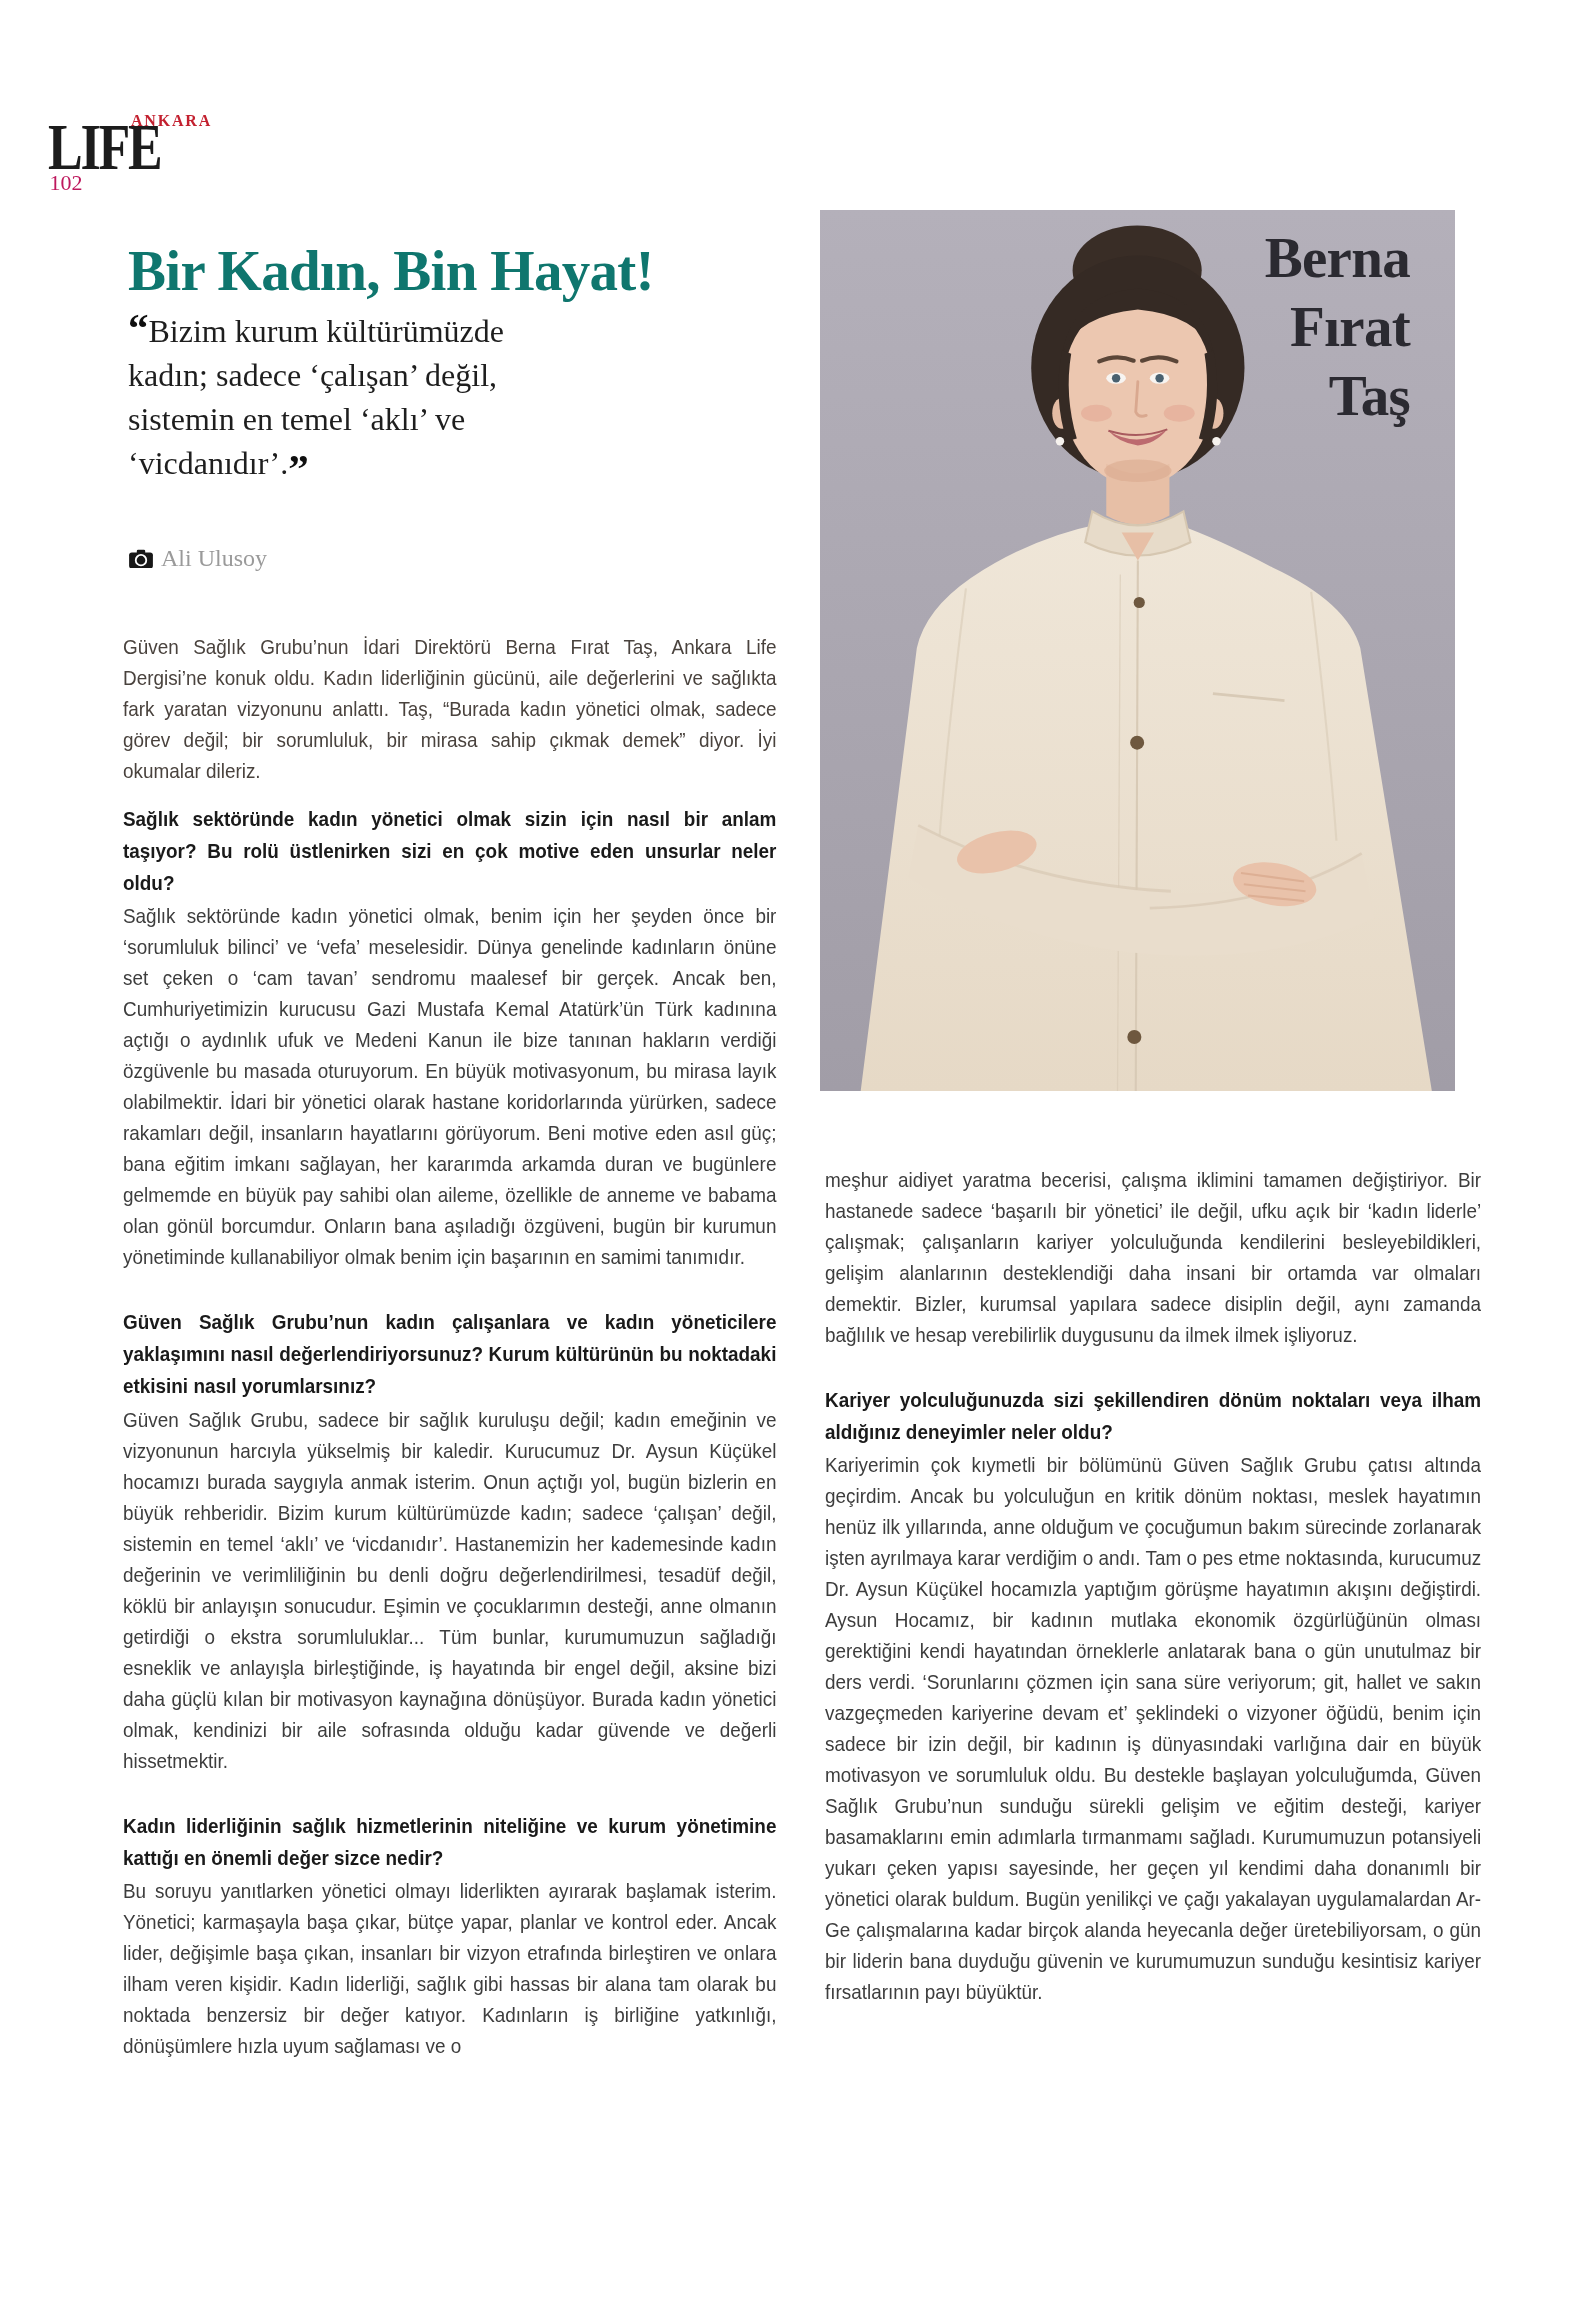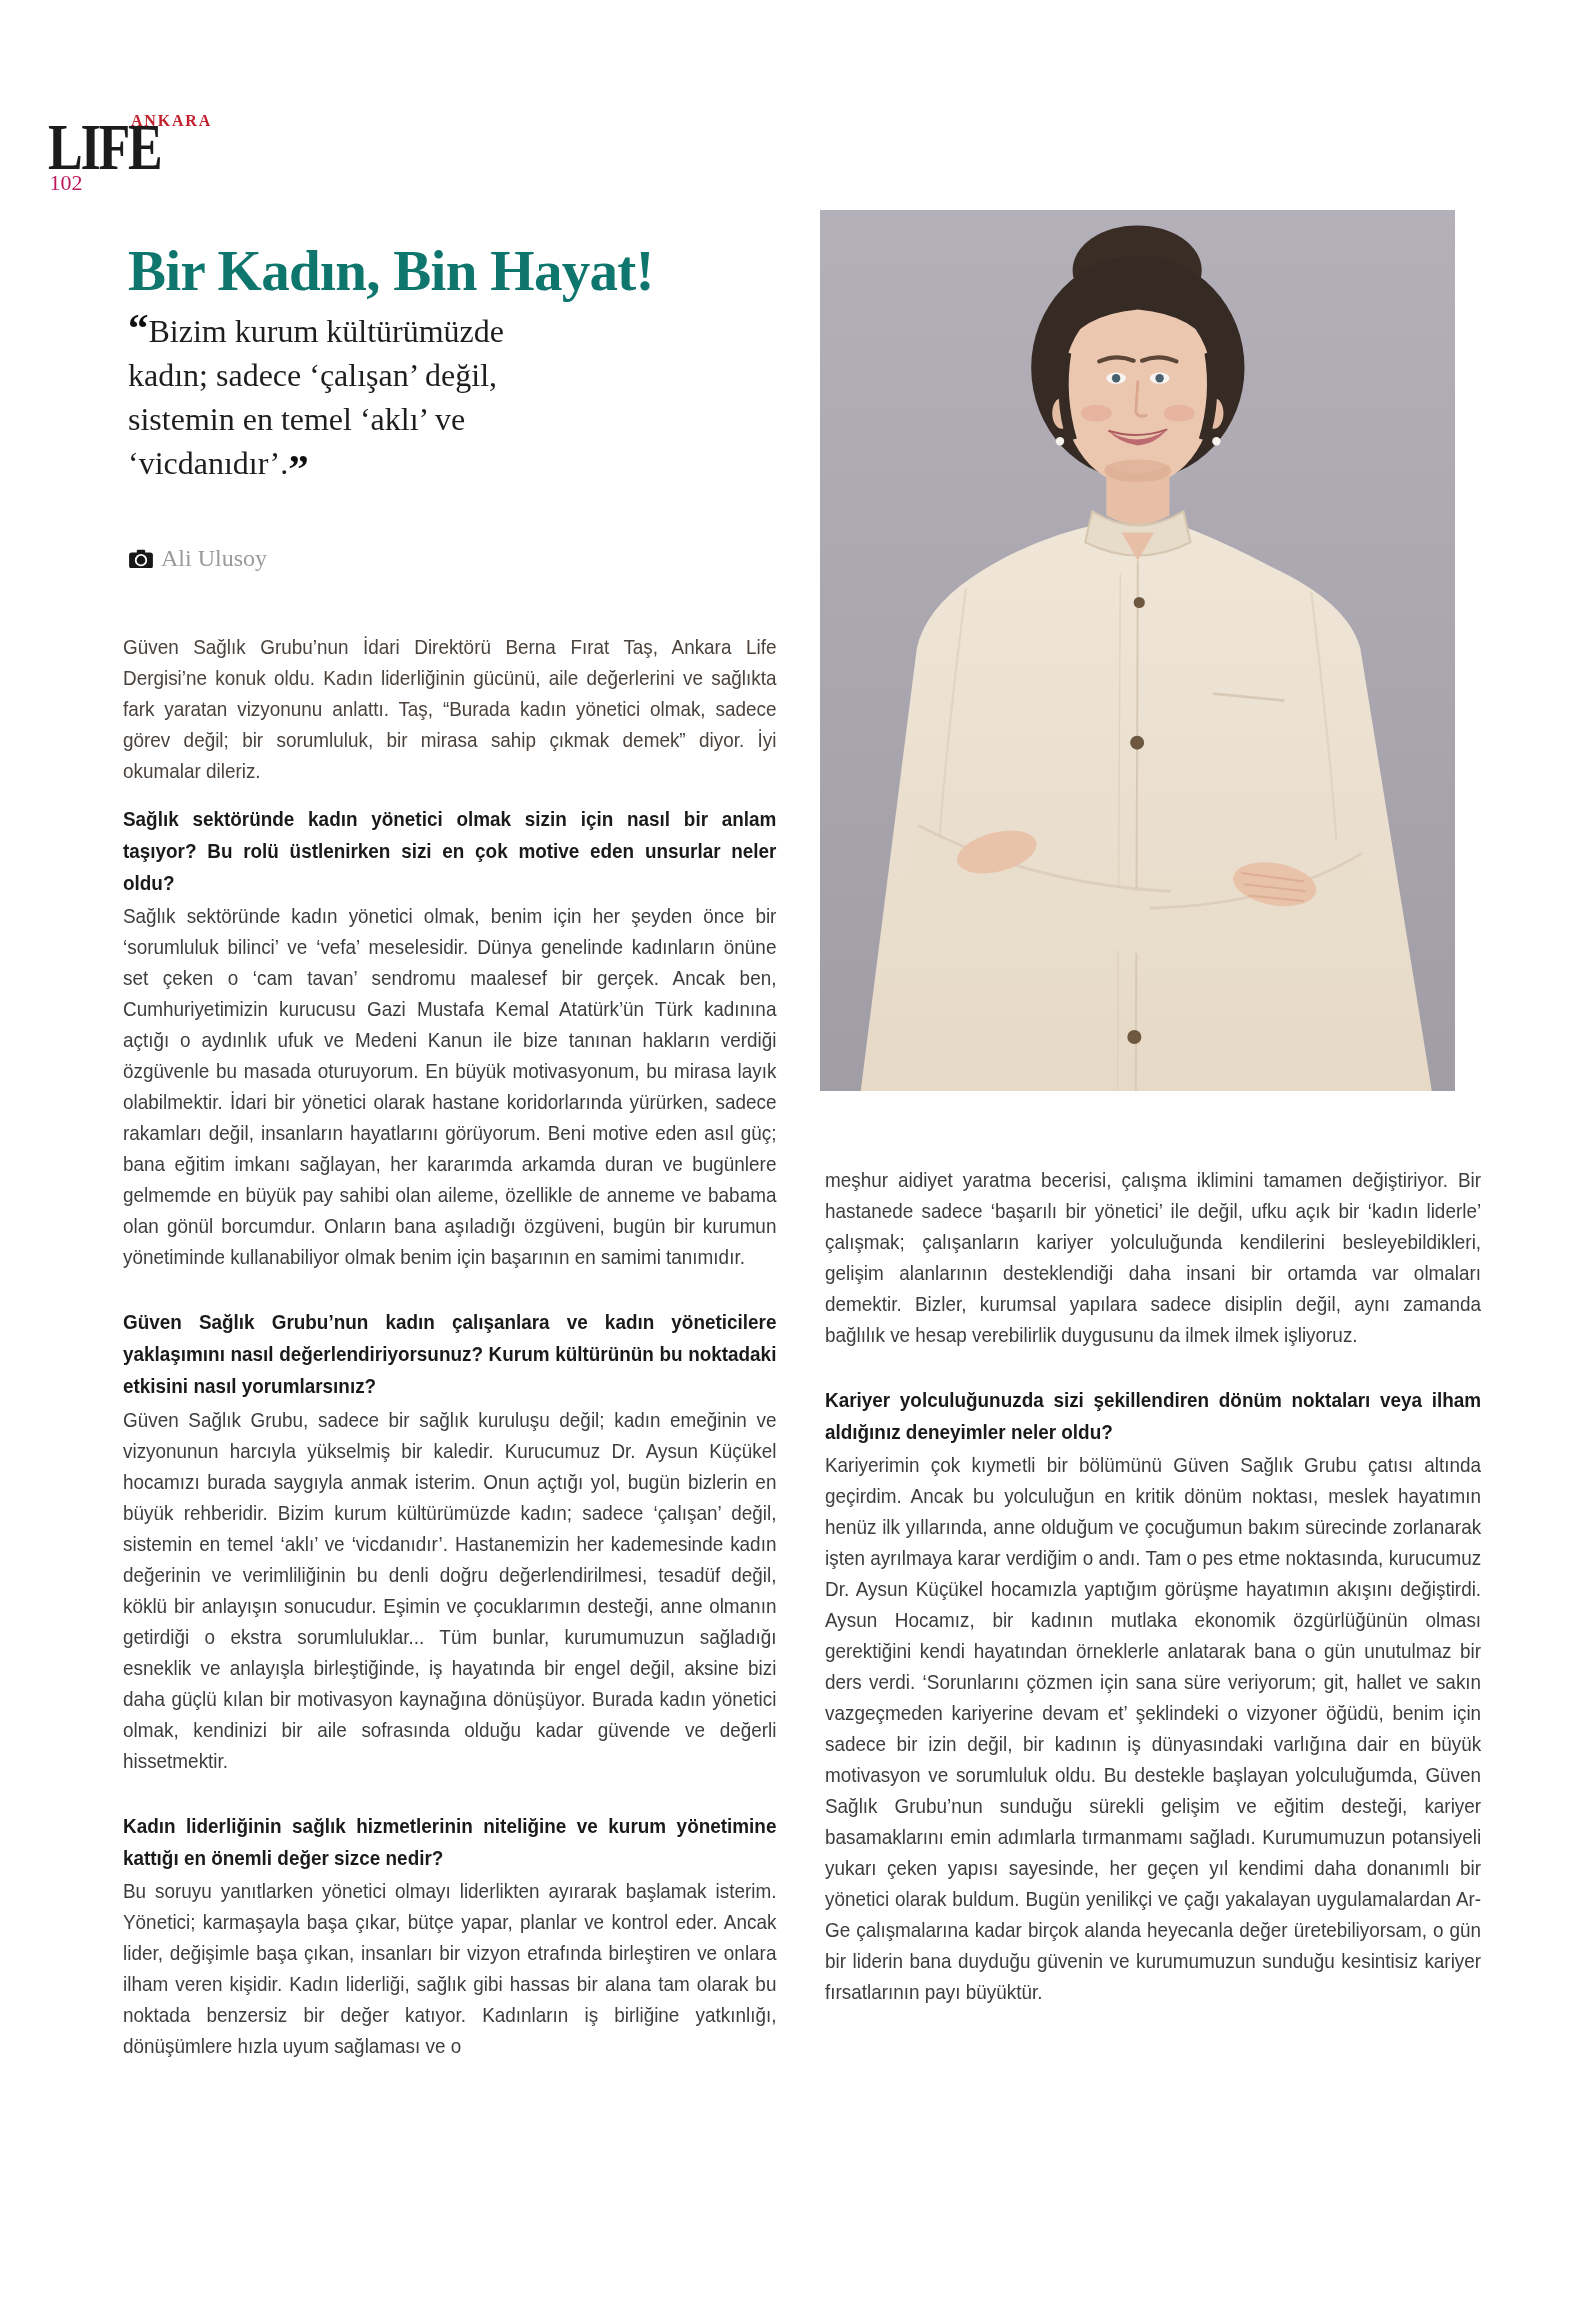--- a/index.html
+++ b/index.html
@@ -158,20 +158,21 @@
       <circle cx="452" cy="760" r="10" fill="#6e583f"></circle>
       <circle cx="448" cy="1180" r="10" fill="#6e583f"></circle>
 
       <path d="M140,878 Q300,965 520,975 Q660,978 772,918 L790,1010 Q640,1082 430,1058 Q250,1032 126,952 Z" fill="#e9ddcc"></path>
       <path d="M772,918 Q650,992 470,996" stroke="#d9cbb6" stroke-width="4" fill="none" opacity="0.8"></path>
       <path d="M140,878 Q300,962 500,972" stroke="#d9cbb6" stroke-width="4" fill="none" opacity="0.8"></path>
       <ellipse cx="252" cy="916" rx="58" ry="28" fill="#e9c2aa" transform="rotate(-14 252 916)"></ellipse>
       <ellipse cx="648" cy="962" rx="60" ry="30" fill="#e9c2aa" transform="rotate(10 648 962)"></ellipse>
       <path d="M600,946 L690,958 M604,962 L692,972 M610,978 L690,986" stroke="#d8a78c" stroke-width="3" opacity="0.7"></path>
     </svg>
+    <div class="subject-name">Berna Fırat Taş</div>
   </div>
 
   <div class="abs col col-left">
     <p class="intro">Güven Sağlık Grubu’nun İdari Direktörü Berna Fırat Taş, Ankara Life Dergisi’ne konuk oldu. Kadın liderliğinin gücünü, aile değerlerini ve sağlıkta fark yaratan vizyonunu anlattı. Taş, “Burada kadın yönetici olmak, sadece görev değil; bir sorumluluk, bir mirasa sahip çıkmak demek” diyor. İyi okumalar dileriz.</p>
     <p class="q-head mt-q1">Sağlık sektöründe kadın yönetici olmak sizin için nasıl bir anlam taşıyor? Bu rolü üstlenirken sizi en çok motive eden unsurlar neler oldu?</p>
     <p class="body-text mt-a">Sağlık sektöründe kadın yönetici olmak, benim için her şeyden önce bir ‘sorumluluk bilinci’ ve ‘vefa’ meselesidir. Dünya genelinde kadınların önüne set çeken o ‘cam tavan’ sendromu maalesef bir gerçek. Ancak ben, Cumhuriyetimizin kurucusu Gazi Mustafa Kemal Atatürk’ün Türk kadınına açtığı o aydınlık ufuk ve Medeni Kanun ile bize tanınan hakların verdiği özgüvenle bu masada oturuyorum. En büyük motivasyonum, bu mirasa layık olabilmektir. İdari bir yönetici olarak hastane koridorlarında yürürken, sadece rakamları değil, insanların hayatlarını görüyorum. Beni motive eden asıl güç; bana eğitim imkanı sağlayan, her kararımda arkamda duran ve bugünlere gelmemde en büyük pay sahibi olan aileme, özellikle de anneme ve babama olan gönül borcumdur. Onların bana aşıladığı özgüveni, bugün bir kurumun yönetiminde kullanabiliyor olmak benim için başarının en samimi tanımıdır.</p>
     <p class="q-head mt-q">Güven Sağlık Grubu’nun kadın çalışanlara ve kadın yöneticilere yaklaşımını nasıl değerlendiriyorsunuz? Kurum kültürünün bu noktadaki etkisini nasıl yorumlarsınız?</p>
     <p class="body-text mt-a">Güven Sağlık Grubu, sadece bir sağlık kuruluşu değil; kadın emeğinin ve vizyonunun harcıyla yükselmiş bir kaledir. Kurucumuz Dr. Aysun Küçükel hocamızı burada saygıyla anmak isterim. Onun açtığı yol, bugün bizlerin en büyük rehberidir. Bizim kurum kültürümüzde kadın; sadece ‘çalışan’ değil, sistemin en temel ‘aklı’ ve ‘vicdanıdır’. Hastanemizin her kademesinde kadın değerinin ve verimliliğinin bu denli doğru değerlendirilmesi, tesadüf değil, köklü bir anlayışın sonucudur. Eşimin ve çocuklarımın desteği, anne olmanın getirdiği o ekstra sorumluluklar... Tüm bunlar, kurumumuzun sağladığı esneklik ve anlayışla birleştiğinde, iş hayatında bir engel değil, aksine bizi daha güçlü kılan bir motivasyon kaynağına dönüşüyor. Burada kadın yönetici olmak, kendinizi bir aile sofrasında olduğu kadar güvende ve değerli hissetmektir.</p>
     <p class="q-head mt-q">Kadın liderliğinin sağlık hizmetlerinin niteliğine ve kurum yönetimine kattığı en önemli değer sizce nedir?</p>
     <p class="body-text mt-a">Bu soruyu yanıtlarken yönetici olmayı liderlikten ayırarak başlamak isterim. Yönetici; karmaşayla başa çıkar, bütçe yapar, planlar ve kontrol eder. Ancak lider, değişimle başa çıkan, insanları bir vizyon etrafında birleştiren ve onlara ilham veren kişidir. Kadın liderliği, sağlık gibi hassas bir alana tam olarak bu noktada benzersiz bir değer katıyor. Kadınların iş birliğine yatkınlığı, dönüşümlere hızla uyum sağlaması ve o</p>

